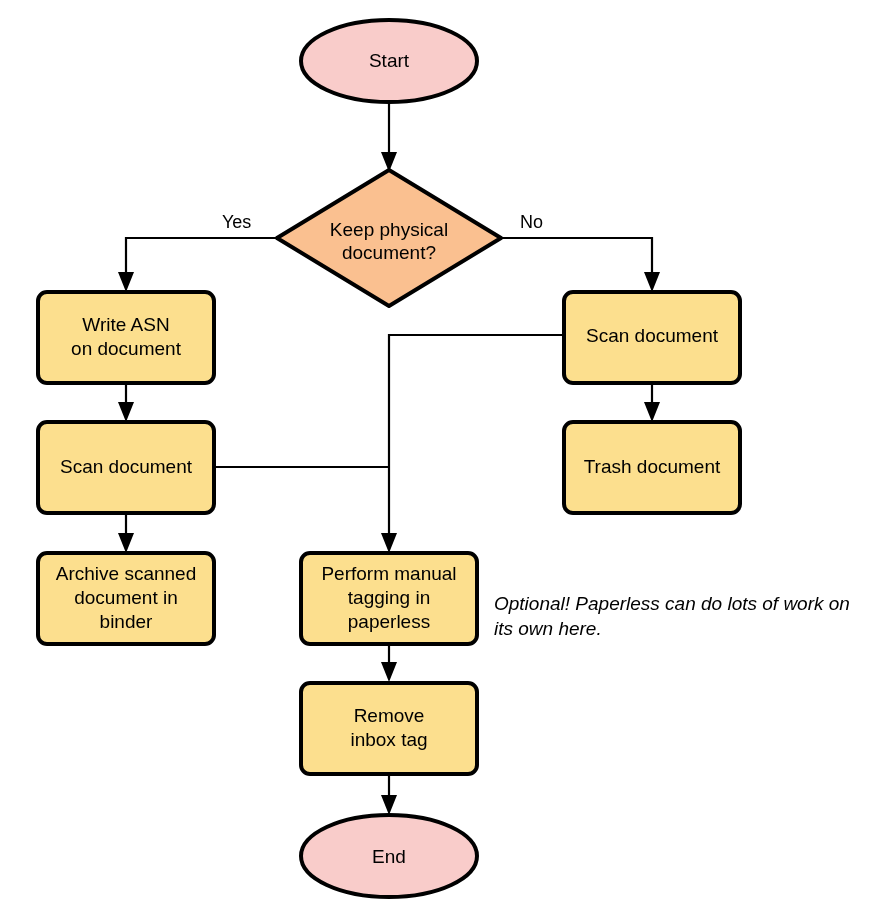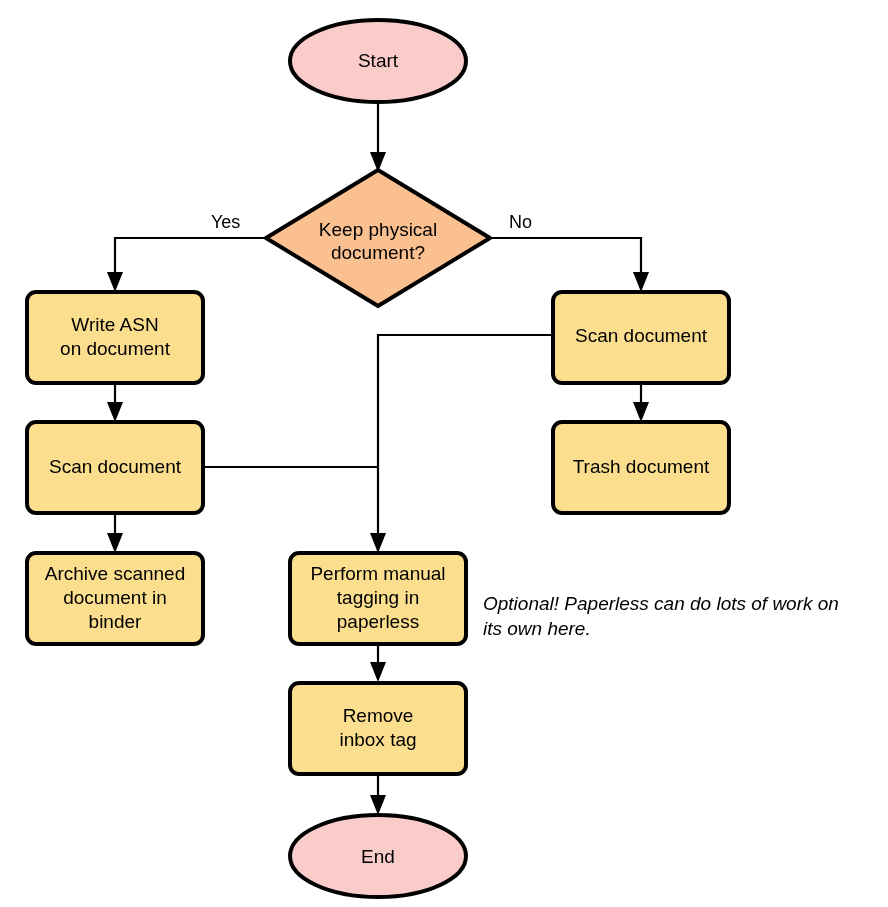--- a/index.html
+++ b/index.html
@@ -11,20 +11,21 @@
     width: 888px;
     height: 907px;
     font-family: "Liberation Sans", sans-serif;
     overflow: hidden;
   }
   #flowchart-root {
     position: relative;
     width: 710px;
     height: 907px;
     background: #ffffff;
+    padding-left: 11px;
   }
   svg.chart-canvas {
     display: block;
     width: 888px;
     height: 907px;
   }
   .node-shape {
     stroke: #000000;
     stroke-width: 4;
     stroke-linejoin: round;

